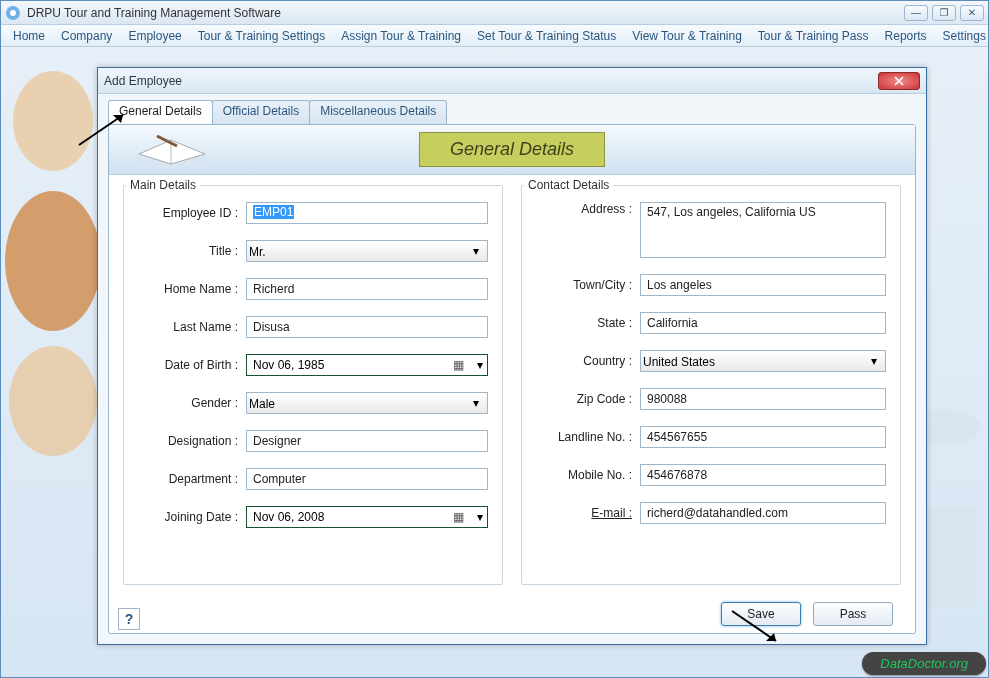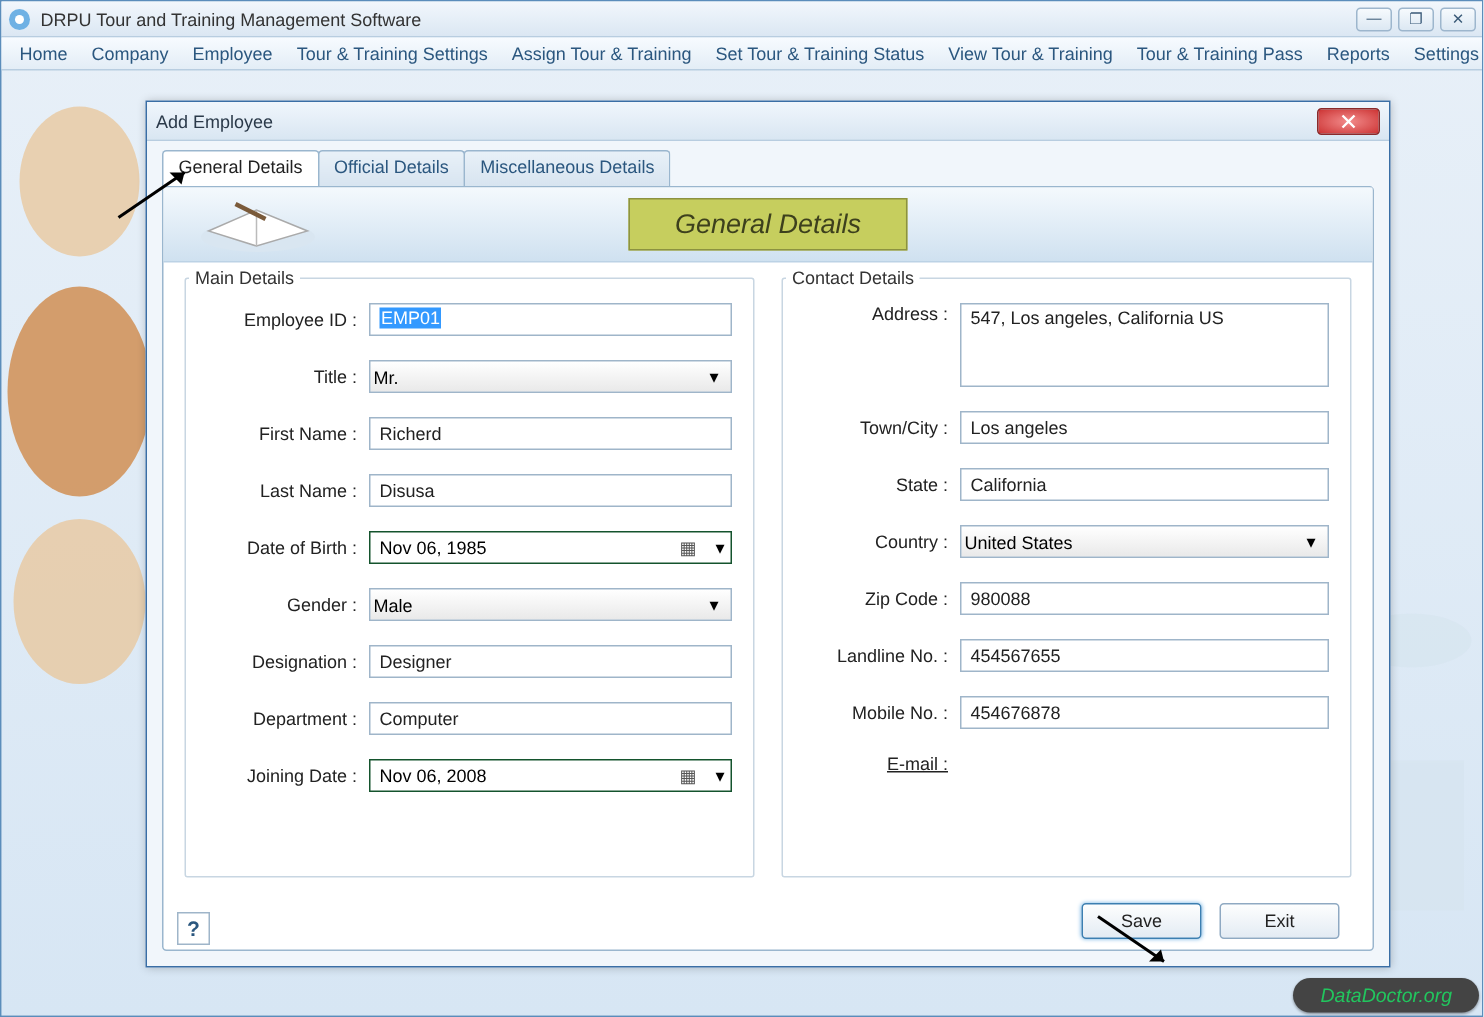--- a/index.html
+++ b/index.html
@@ -141,21 +141,21 @@
 
             <div class="row">
                 <span class="lbl">Title :</span>
               <div class="combo">
                   <span>Mr.</span>
                   <span class="arrow">▾</span>
                 </div>
               </div>
 
             <div class="row">
-                <span class="lbl">First Name :</span>
+                <span class="lbl">Home Name :</span>
               <input class="txt" value="Richerd" style="">
               </div>
 
             <div class="row">
                 <span class="lbl">Last Name :</span>
               <input class="txt" value="Disusa" style="">
               </div>
 
             <div class="row">
                 <span class="lbl">Date of Birth :</span>
@@ -230,29 +230,30 @@
               <input class="txt" value="454567655" style="">
               </div>
 
             <div class="row contact">
                 <span class="lbl">Mobile No. :</span>
               <input class="txt" value="454676878" style="">
               </div>
 
             <div class="row contact" style="margin-bottom:17px">
                 <span class="lbl linklbl">E-mail :</span>
+              <input class="txt" value="richerd@datahandled.com" style="">
               </div>
           </div>
         </div>
 
         <div class="help-icon">?</div>
 
         <div class="footer">
           <div class="btn primary">Save</div>
-          <div class="btn">Exit</div>
+          <div class="btn">Pass</div>
         </div>
       </div>
     </div>
   </div>
 
   <svg class="arrow-annot a1" viewBox="0 0 60 40">
     <path d="M4 36 L48 6" stroke="#000" stroke-width="2" fill="none"></path>
     <path d="M48 6 L38 6 L46 14 Z" fill="#000"></path>
   </svg>
   <svg class="arrow-annot a2" viewBox="0 0 60 40">

